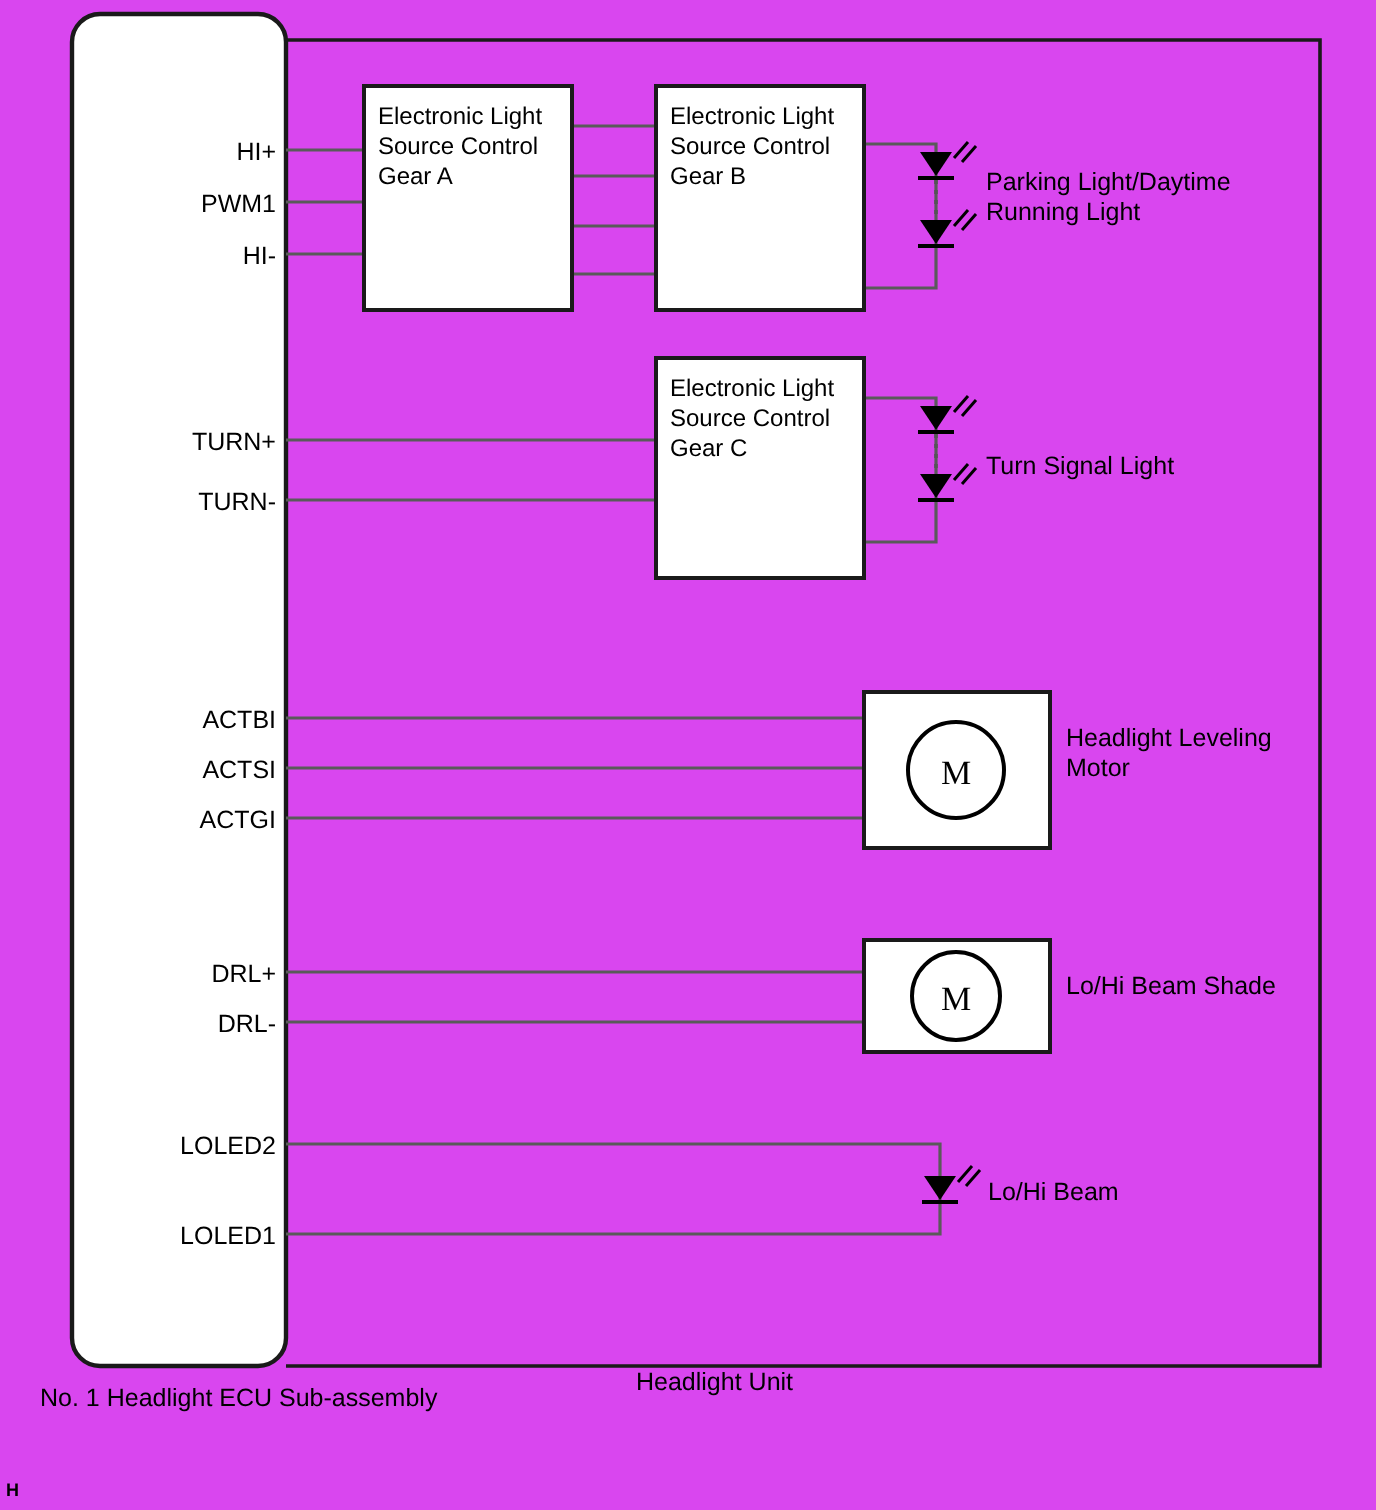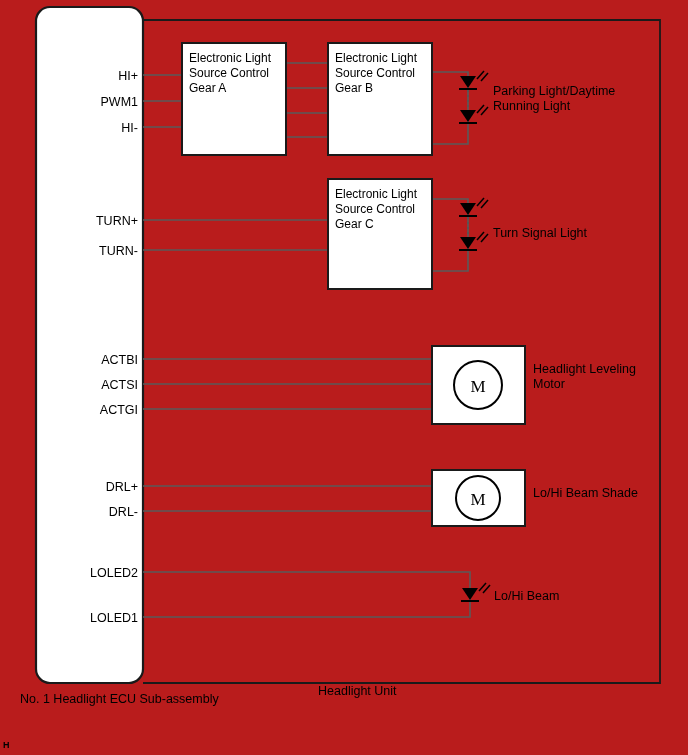--- a/index.html
+++ b/index.html
@@ -10,21 +10,21 @@
   }
   body {
     font-family: "Liberation Sans", sans-serif;
     color: #000000;
   }
   #diagram-root {
     position: relative;
     width: 688px;
     height: 755px;
     overflow: hidden;
-    background: #b91c1c;
+    background: #d946ef;
   }
   #diagram-svg {
     position: absolute;
     left: 0;
     top: 0;
     width: 688px;
     height: 755px;
   }
   .wire {
     stroke: #5a5a5a;

